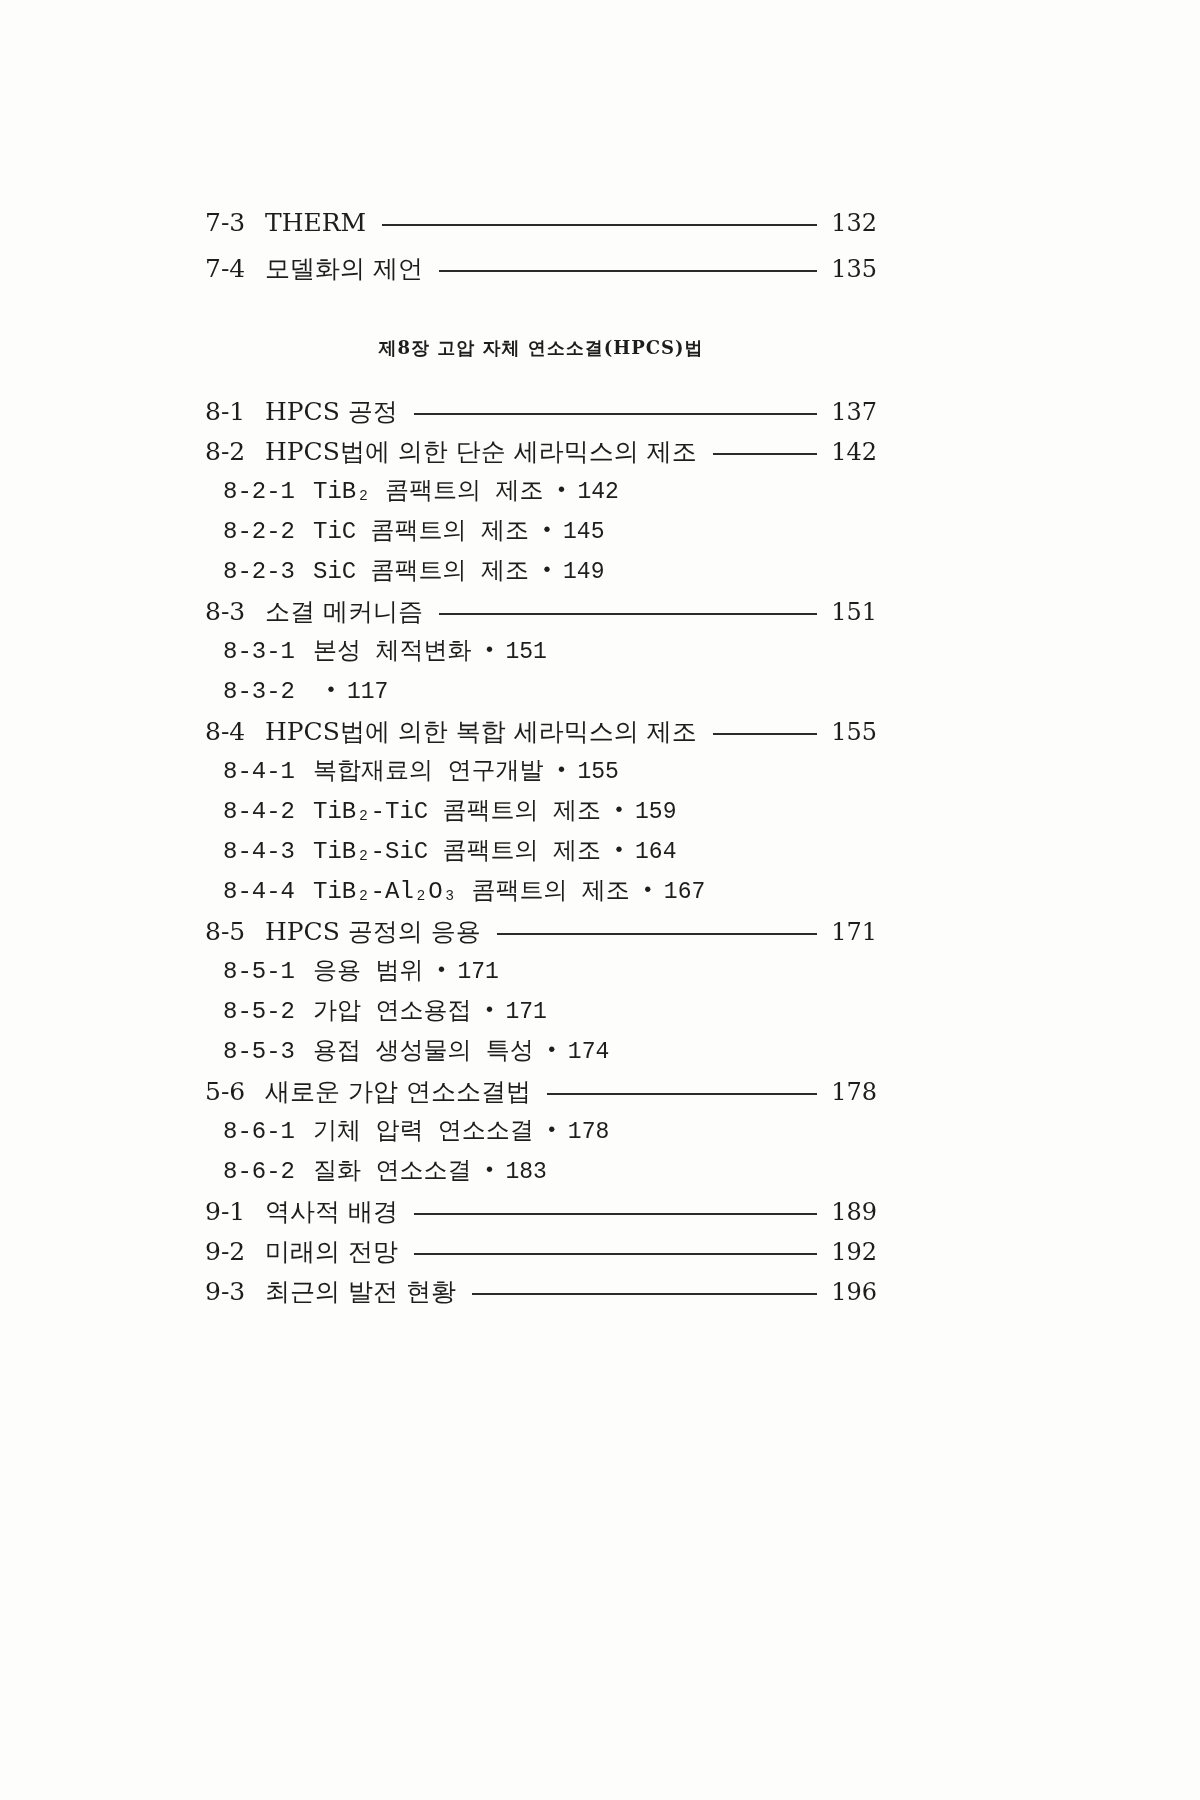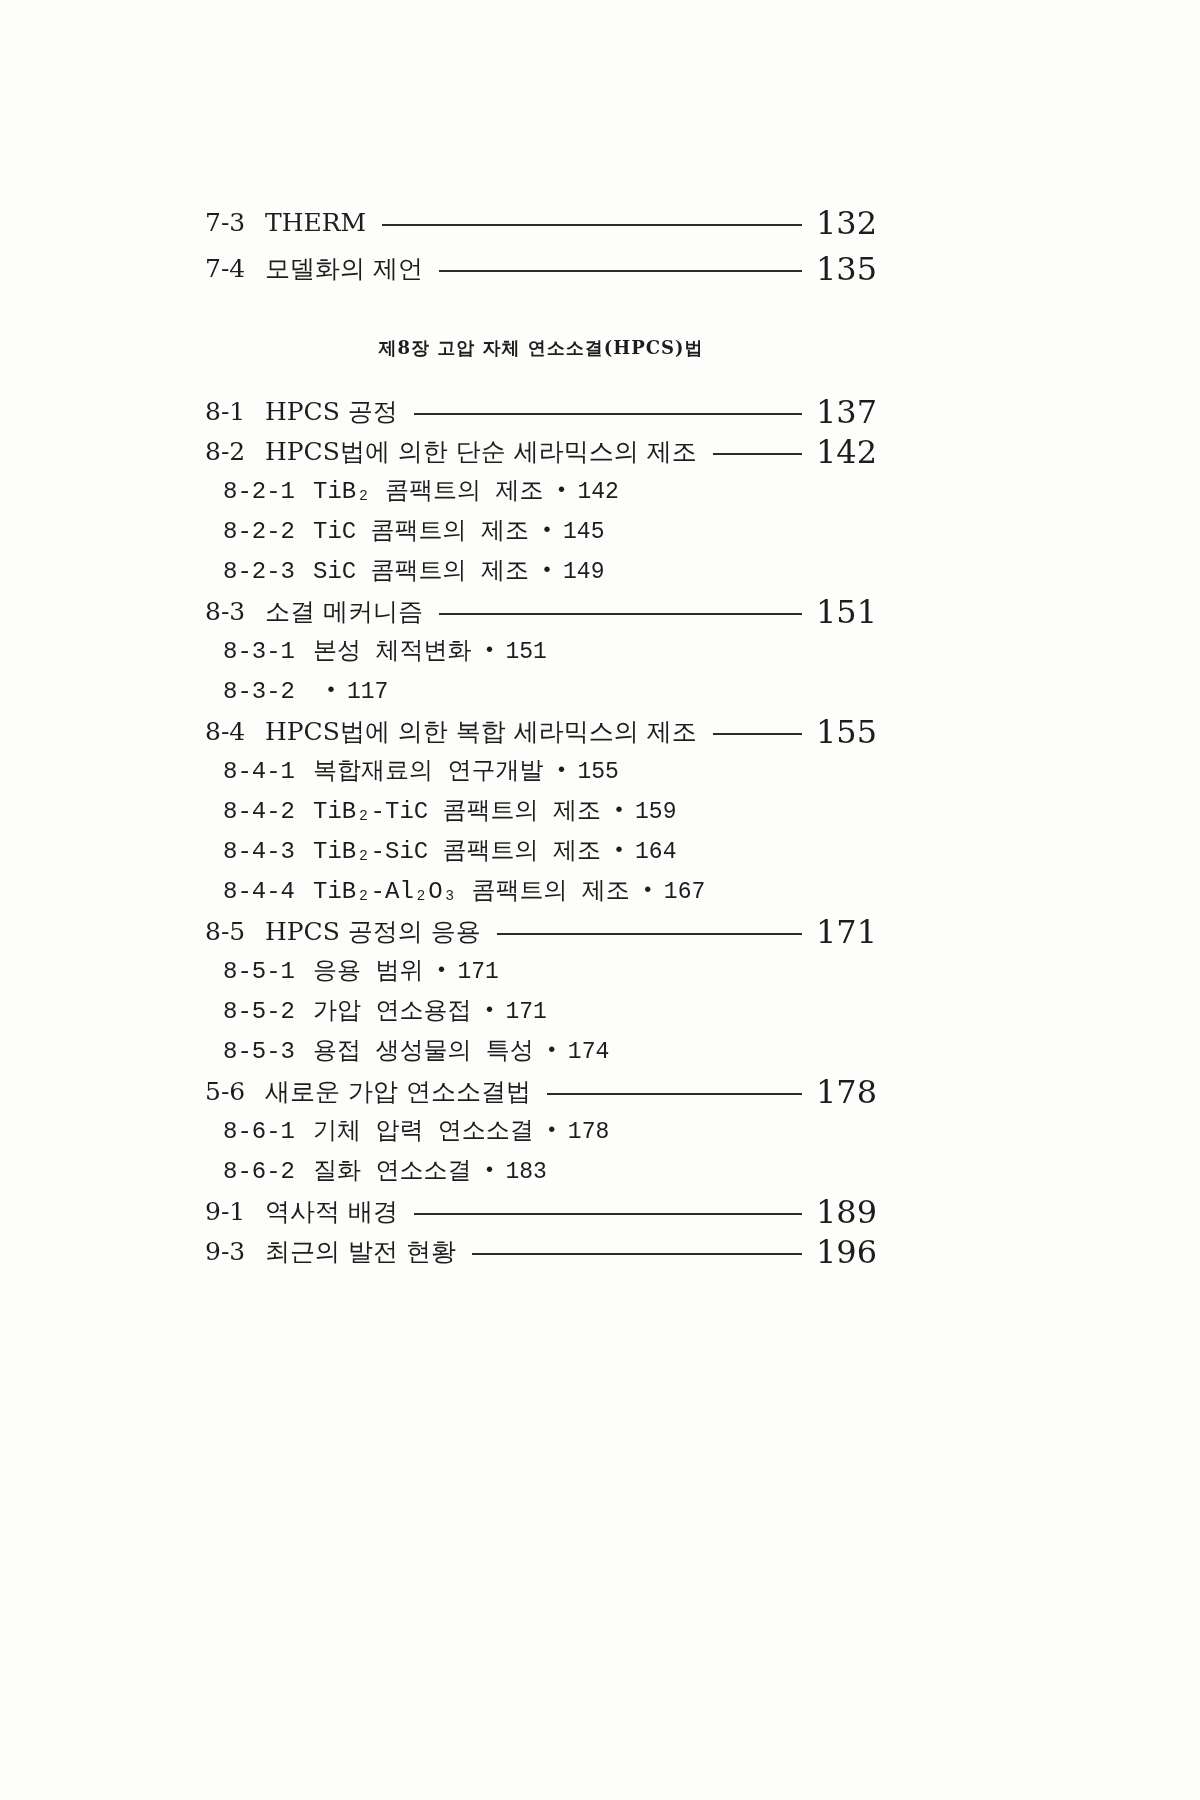--- a/index.html
+++ b/index.html
@@ -56,21 +56,21 @@
     height: 0;
     border-bottom: 2px solid #2b2b2b;
     margin: 0 14px 0 16px;
     position: relative;
     top: 2px;
   }
   .pagenum {
     flex: 0 0 auto;
     min-width: 44px;
     text-align: right;
-    font-size: 32px;
+    font-size: 24px;
   }
   .bullet {
     padding: 0 10px 0 12px;
     font-size: 20px;
     position: relative;
     top: -1px;
   }
   .pagenum-inline {
     font-size: 23px;
   }
@@ -226,19 +226,25 @@
         <span class="bullet">•</span>
         <span class="pagenum-inline">183</span>
       </div>
       <div class="row main">
         <span class="num">9-1</span>
         <span class="label">역사적 배경</span>
         <span class="leader"></span>
         <span class="pagenum">189</span>
       </div>
       <div class="row main">
+        <span class="num">9-2</span>
+        <span class="label">미래의 전망</span>
+        <span class="leader"></span>
+        <span class="pagenum">192</span>
+      </div>
+      <div class="row main">
         <span class="num">9-3</span>
         <span class="label">최근의 발전 현황</span>
         <span class="leader"></span>
         <span class="pagenum">196</span>
       </div>
     </div>
 </div>
 
 </body></html>

